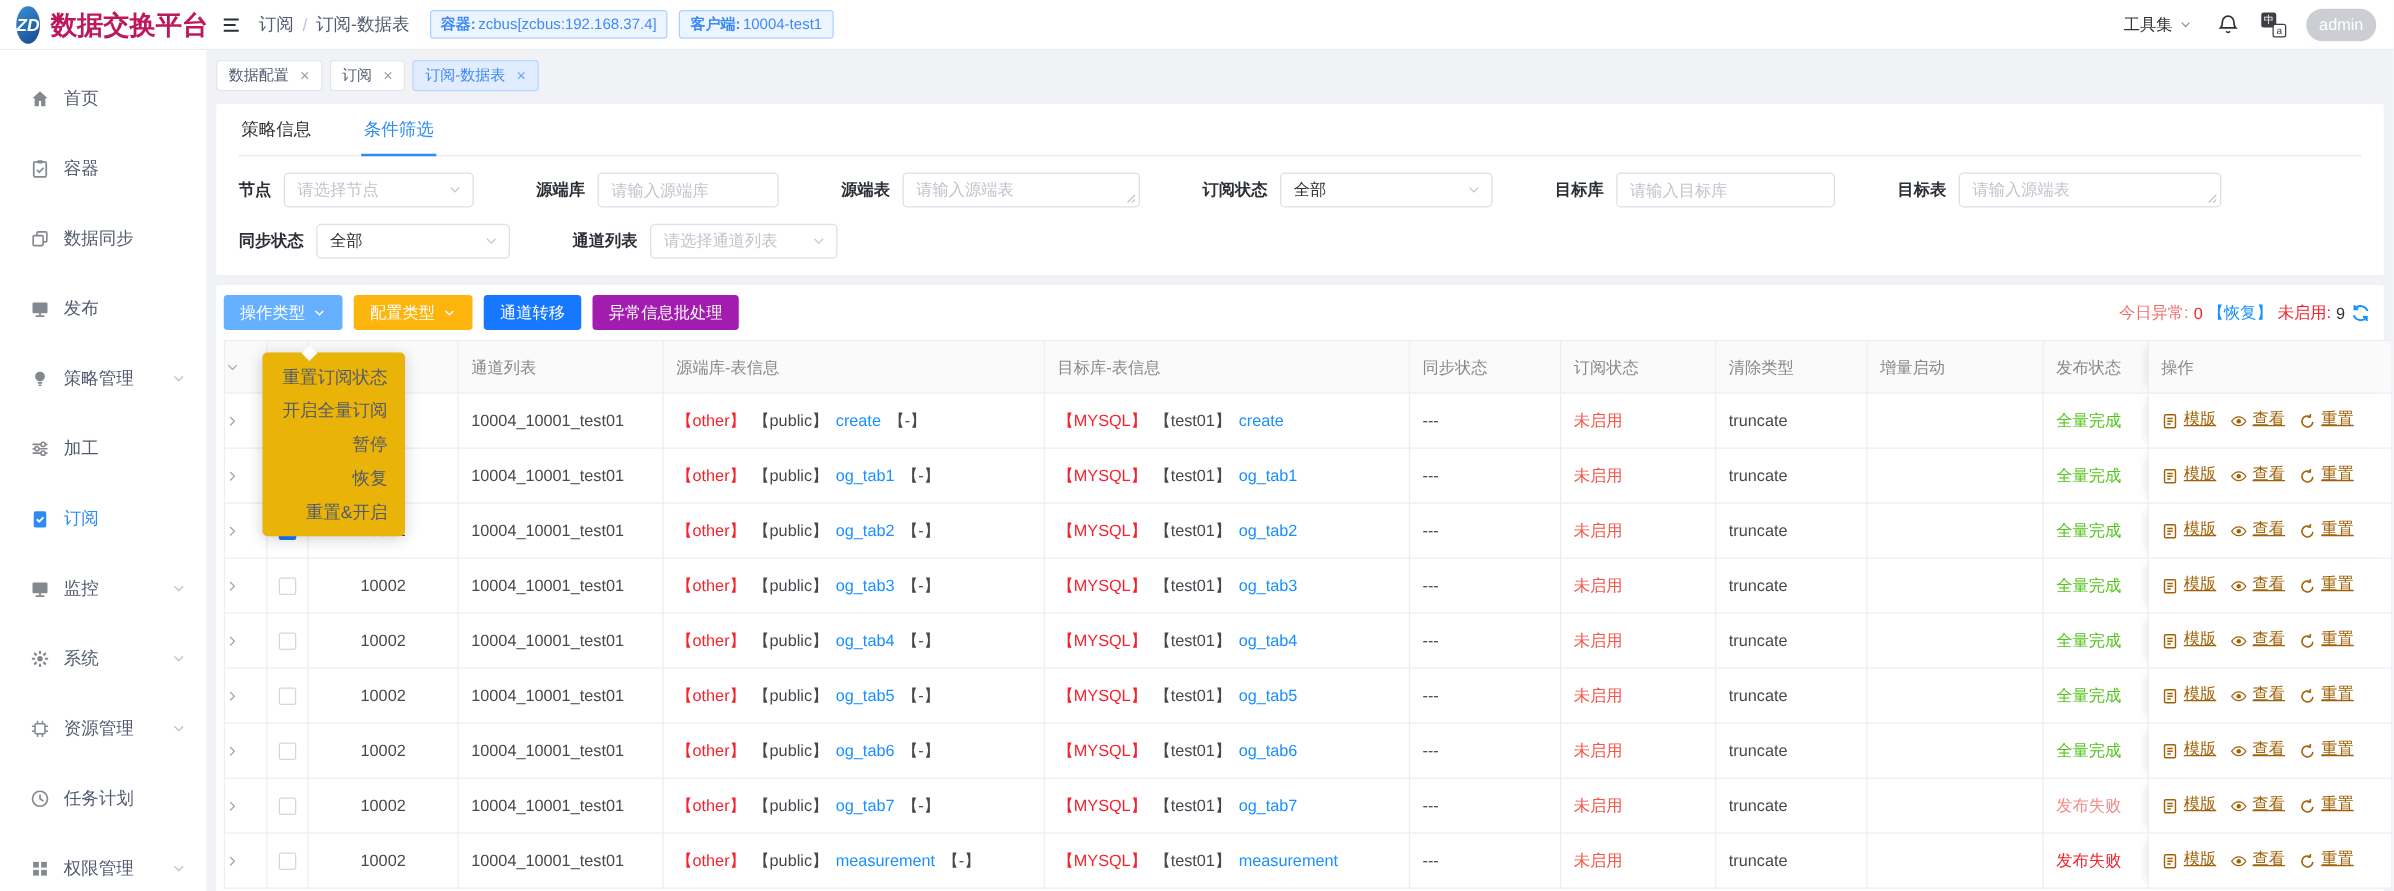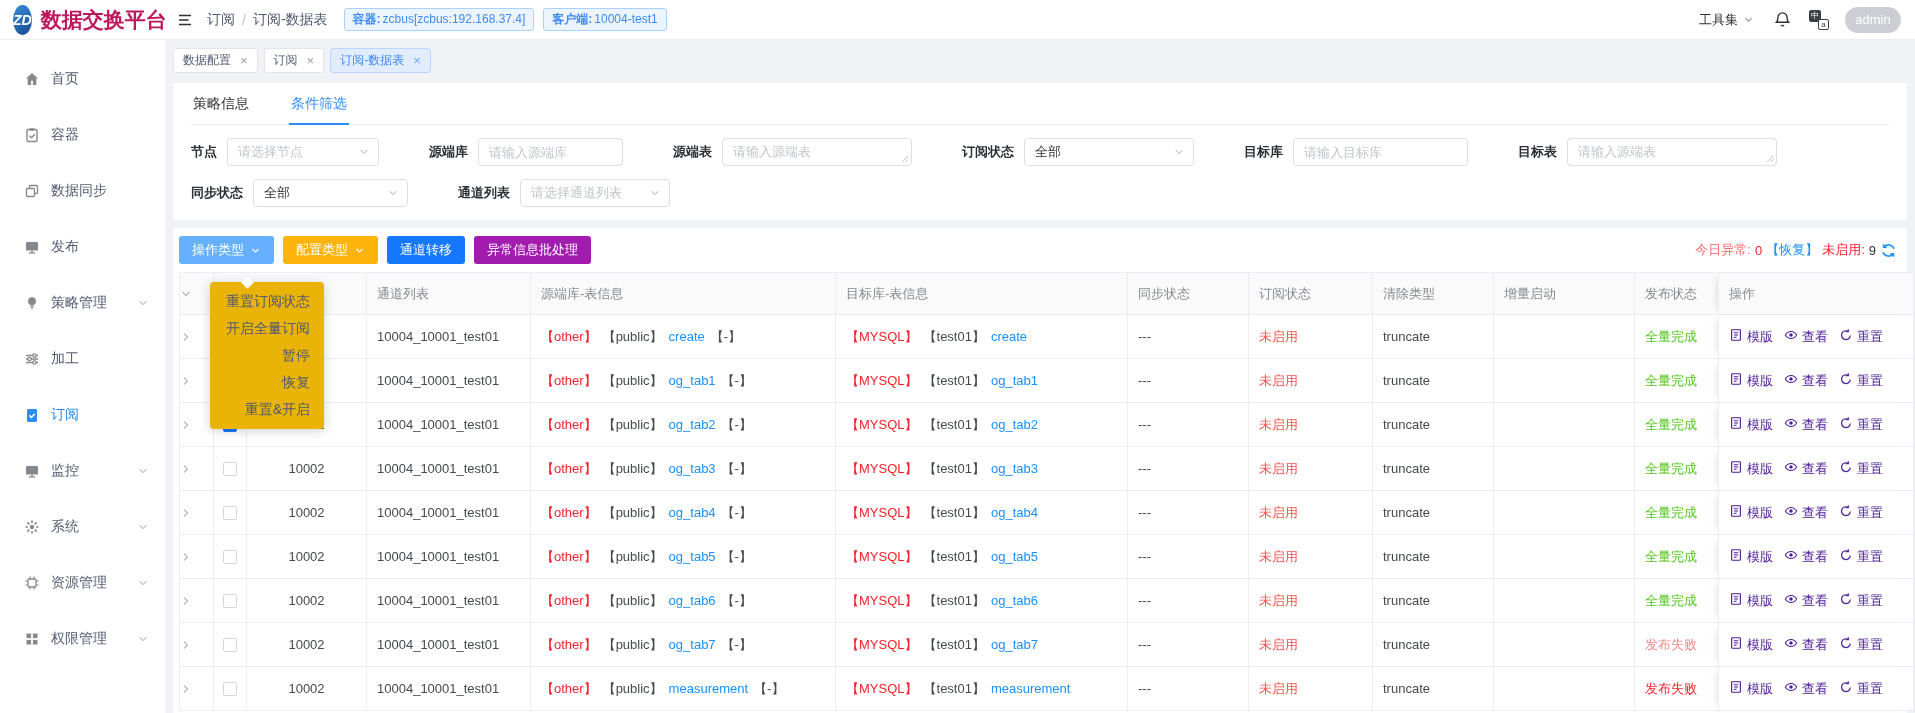--- a/index.html
+++ b/index.html
@@ -113,21 +113,21 @@
   th.center, td.center { text-align:center; padding:0; }
   th.ops-col, td.ops-col { box-shadow:-7px 0 8px -6px rgba(0,0,0,.15); }
   .red { color:#f5222d; }
   .sub-red { color:#f5554a; }
   .link { color:#1890ff; cursor:pointer; }
   .cell-gap > * { margin-right:6px; }
   .expand-ic { color:#a2a6ad; width:12px; height:12px; margin:auto; cursor:pointer; }
   .cbx { width:14px; height:14px; border:1px solid #d4d7dd; border-radius:2px; margin:auto; background:#fff; cursor:pointer;
          display:flex; align-items:center; justify-content:center; }
   .cbx.checked { background:#1677ff; border-color:#1677ff; }
-  .op-link { color:#4c1d95; display:inline-flex; align-items:flex-start; gap:4px; margin-right:11px; cursor:pointer; white-space:nowrap; }
+  .op-link { color:#a16207; display:inline-flex; align-items:flex-end; gap:4px; margin-right:11px; cursor:pointer; white-space:nowrap;text-decoration:underline; }
   .op-link svg { width:14px; height:14px; }
 
   
   .action-menu {
     position:absolute; left:210px; top:282px; width:114px; background:#eab308;
     border-radius:4px; box-shadow:0 2px 12px rgba(0,0,0,.18); padding:6px 0; z-index:40;text-align:right;
   }
   .action-menu::before {
     content:""; position:absolute; top:-4px; left:33px; width:9px; height:9px;
     background:#fff; transform:rotate(45deg);
@@ -292,20 +292,30 @@
             <rect x="4" y="4" width="8" height="8" rx="1" fill="none" stroke="currentColor" stroke-width="1.3"></rect>
             <path d="M6 1.5v2.3M10 1.5v2.3M6 12.2v2.3M10 12.2v2.3M1.5 6h2.3M1.5 10h2.3M12.2 6h2.3M12.2 10h2.3" stroke="currentColor" stroke-width="1.2" fill="none"></path>
           </svg>
         </span>
     <span class="side-label">资源管理</span>
     <span class="side-chevron">
           <svg viewBox="0 0 16 16" width="12" height="12">
             <path d="M3.5 5.5 8 10l4.5-4.5" stroke="currentColor" stroke-width="1.4" fill="none"></path>
           </svg>
         </span>
+  </div>
+  <div class="side-item">
+    <span class="side-icon">
+          <svg viewBox="0 0 16 16" width="16" height="16">
+            <circle cx="8" cy="8" r="6" fill="none" stroke="currentColor" stroke-width="1.3"></circle>
+            <path d="M8 4.5V8l2.6 1.8" fill="none" stroke="currentColor" stroke-width="1.3"></path>
+          </svg>
+        </span>
+    <span class="side-label">任务计划</span>
+
   </div>
   <div class="side-item">
     <span class="side-icon">
           <svg viewBox="0 0 16 16" width="16" height="16">
             <rect x="2.5" y="2.5" width="4.6" height="4.6" fill="currentColor"></rect>
             <rect x="8.9" y="2.5" width="4.6" height="4.6" fill="currentColor"></rect>
             <rect x="2.5" y="8.9" width="4.6" height="4.6" fill="currentColor"></rect>
             <rect x="8.9" y="8.9" width="4.6" height="4.6" fill="currentColor"></rect>
           </svg>
         </span>

